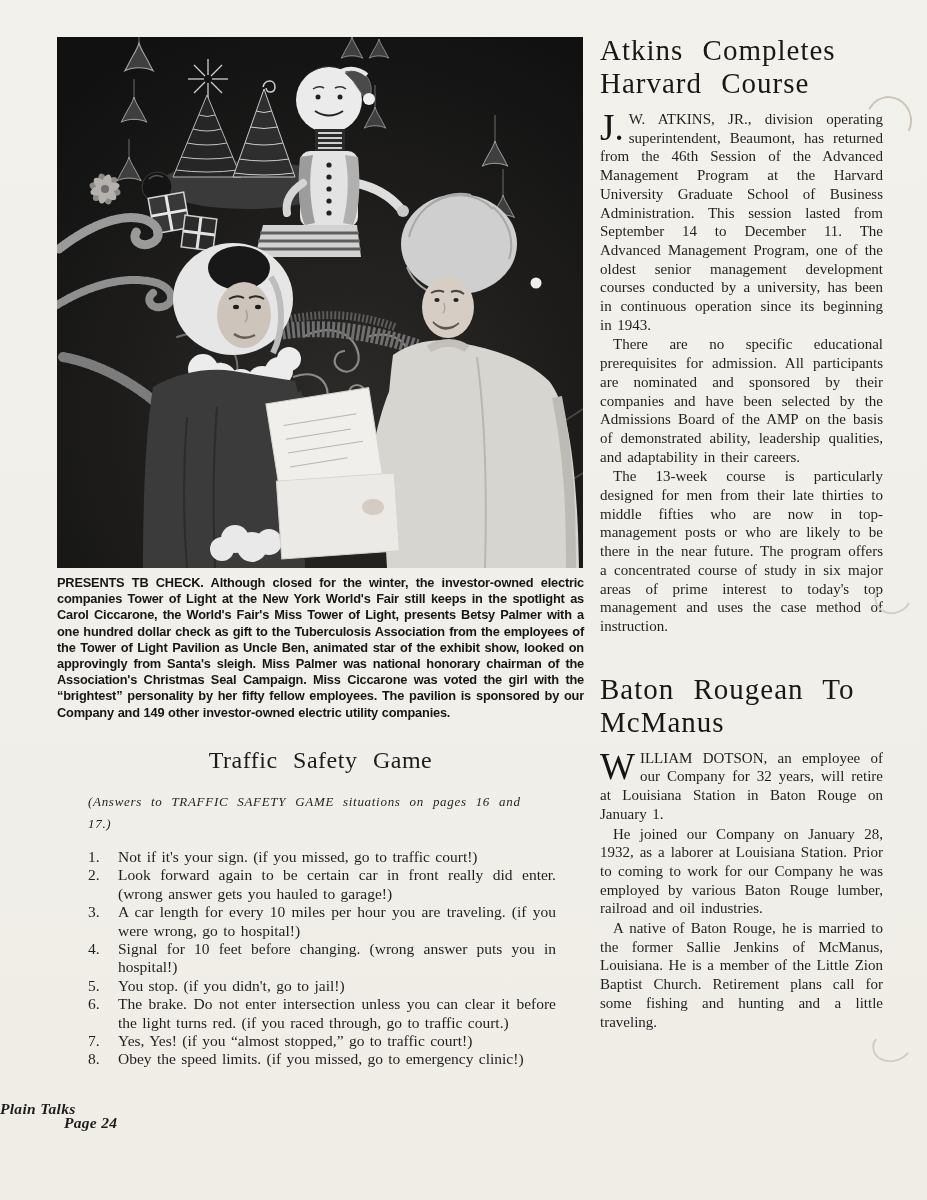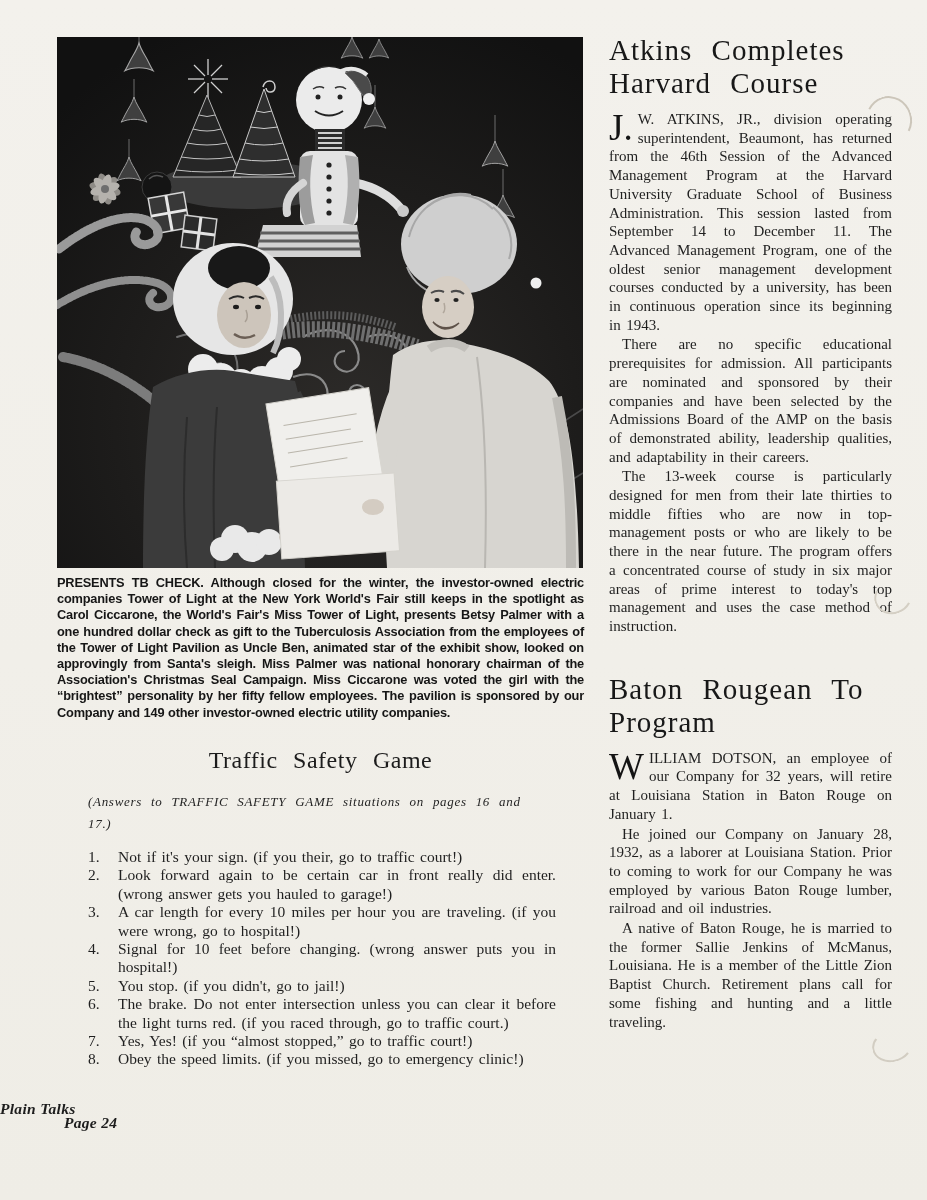--- a/index.html
+++ b/index.html
@@ -34,21 +34,21 @@
     word-spacing:5px;letter-spacing:0.7px;color:#242424;
   }
   .answers{margin-left:31px;width:468px;}
   .answer{
     position:relative;padding-left:30px;
     font-size:15.5px;line-height:18.4px;text-align:justify;
     word-spacing:1.5px;color:#1f1f1f;
   }
   .answer .num{position:absolute;left:0;top:0;}
   
-  .col-right{position:absolute;left:600px;top:34px;width:283px;margin-left:9px;}
+  .col-right{position:absolute;left:600px;top:34px;width:283px;}
   .art-title{
     margin:0 0 10px 0;font-size:29px;font-weight:normal;color:#181818;
     line-height:33px;letter-spacing:1px;word-spacing:11px;
   }
   .art-body p{
     margin:0;font-size:15px;line-height:18.7px;
     text-align:justify;word-spacing:1.8px;color:#1f1f1f;
   }
   .art-body p + p{margin-top:1px;text-indent:13px;}
   .dropcap{
@@ -310,21 +310,21 @@
       <circle cx="479" cy="246" r="5.5" fill="#efefef"></circle>
     </svg>
   </figure>
 
   <p class="caption"><span>PRESENTS TB CHECK.</span> <span>Although closed for the winter, the investor-owned electric companies Tower of Light at the New York World's Fair still keeps in the spotlight as Carol Ciccarone, the World's Fair's Miss Tower of Light, presents Betsy Palmer with a one hundred dollar check as gift to the Tuberculosis Association from the employees of the Tower of Light Pavilion as Uncle Ben, animated star of the exhibit show, looked on approvingly from Santa's sleigh. Miss Palmer was national honorary chairman of the Association's Christmas Seal Campaign. Miss Ciccarone was voted the girl with the “brightest” personality by her fifty fellow employees. The pavilion is sponsored by our Company and 149 other investor-owned electric utility companies.</span></p>
 
   <section class="game">
     <h2 class="game-title">Traffic Safety Game</h2>
     <p class="game-intro">(Answers to TRAFFIC SAFETY GAME situations on pages 16 and 17.)</p>
     <div class="answers">
-      <div class="answer"><span class="num">1.</span><span>Not if it's your sign.  (if you their, go to traffic court!)</span></div>
+      <div class="answer"><span class="num">1.</span><span>Not if it's your sign.  (if you missed, go to traffic court!)</span></div>
       <div class="answer"><span class="num">2.</span><span>Look forward again to be certain car in front really did enter.  (wrong answer gets you hauled to garage!)</span></div>
       <div class="answer"><span class="num">3.</span><span>A car length for every 10 miles per hour you are traveling.  (if you were wrong, go to hospital!)</span></div>
       <div class="answer"><span class="num">4.</span><span>Signal for 10 feet before changing.  (wrong answer puts you in hospital!)</span></div>
       <div class="answer"><span class="num">5.</span><span>You stop.  (if you didn't, go to jail!)</span></div>
       <div class="answer"><span class="num">6.</span><span>The brake.  Do not enter intersection unless you can clear it before the light turns red.  (if you raced through, go to traffic court.)</span></div>
       <div class="answer"><span class="num">7.</span><span>Yes, Yes!  (if you “almost stopped,” go to traffic court!)</span></div>
       <div class="answer"><span class="num">8.</span><span>Obey the speed limits.  (if you missed, go to emergency clinic!)</span></div>
     </div>
   </section>
 
@@ -332,21 +332,21 @@
     <article>
       <h1 class="art-title">Atkins Completes Harvard Course</h1>
       <div class="art-body">
         <p><span class="dropcap">J.</span><span>W. ATKINS, JR., division operating superintendent, Beaumont, has returned from the 46th Session of the Advanced Management Program at the Harvard University Graduate School of Business Administration. This session lasted from September 14 to December 11. The Advanced Management Program, one of the oldest senior management development courses conducted by a university, has been in continuous operation since its beginning in 1943.</span></p>
         <p>There are no specific educational prerequisites for admission. All participants are nominated and sponsored by their companies and have been selected by the Admissions Board of the AMP on the basis of demonstrated ability, leadership qualities, and adaptability in their careers.</p>
         <p>The 13-week course is particularly designed for men from their late thirties to middle fifties who are now in top-management posts or who are likely to be there in the near future. The program offers a concentrated course of study in six major areas of prime interest to today's top management and uses the case method of instruction.</p>
       </div>
     </article>
 
     <article>
-      <h1 class="art-title baton-title">Baton Rougean To Program</h1>
+      <h1 class="art-title baton-title">Baton Rougean To McManus</h1>
       <div class="art-body">
         <p><span class="dropcap">W</span><span>ILLIAM DOTSON, an employee of our Company for 32 years, will retire at Louisiana Station in Baton Rouge on January 1.</span></p>
         <p>He joined our Company on January 28, 1932, as a laborer at Louisiana Station. Prior to coming to work for our Company he was employed by various Baton Rouge lumber, railroad and oil industries.</p>
         <p>A native of Baton Rouge, he is married to the former Sallie Jenkins of McManus, Louisiana. He is a member of the Little Zion Baptist Church. Retirement plans call for some fishing and hunting and a little traveling.</p>
       </div>
     </article>
   </section>
 
   <div class="folio folio-left">Page 24</div>
   <div class="folio folio-right">Plain Talks</div>

